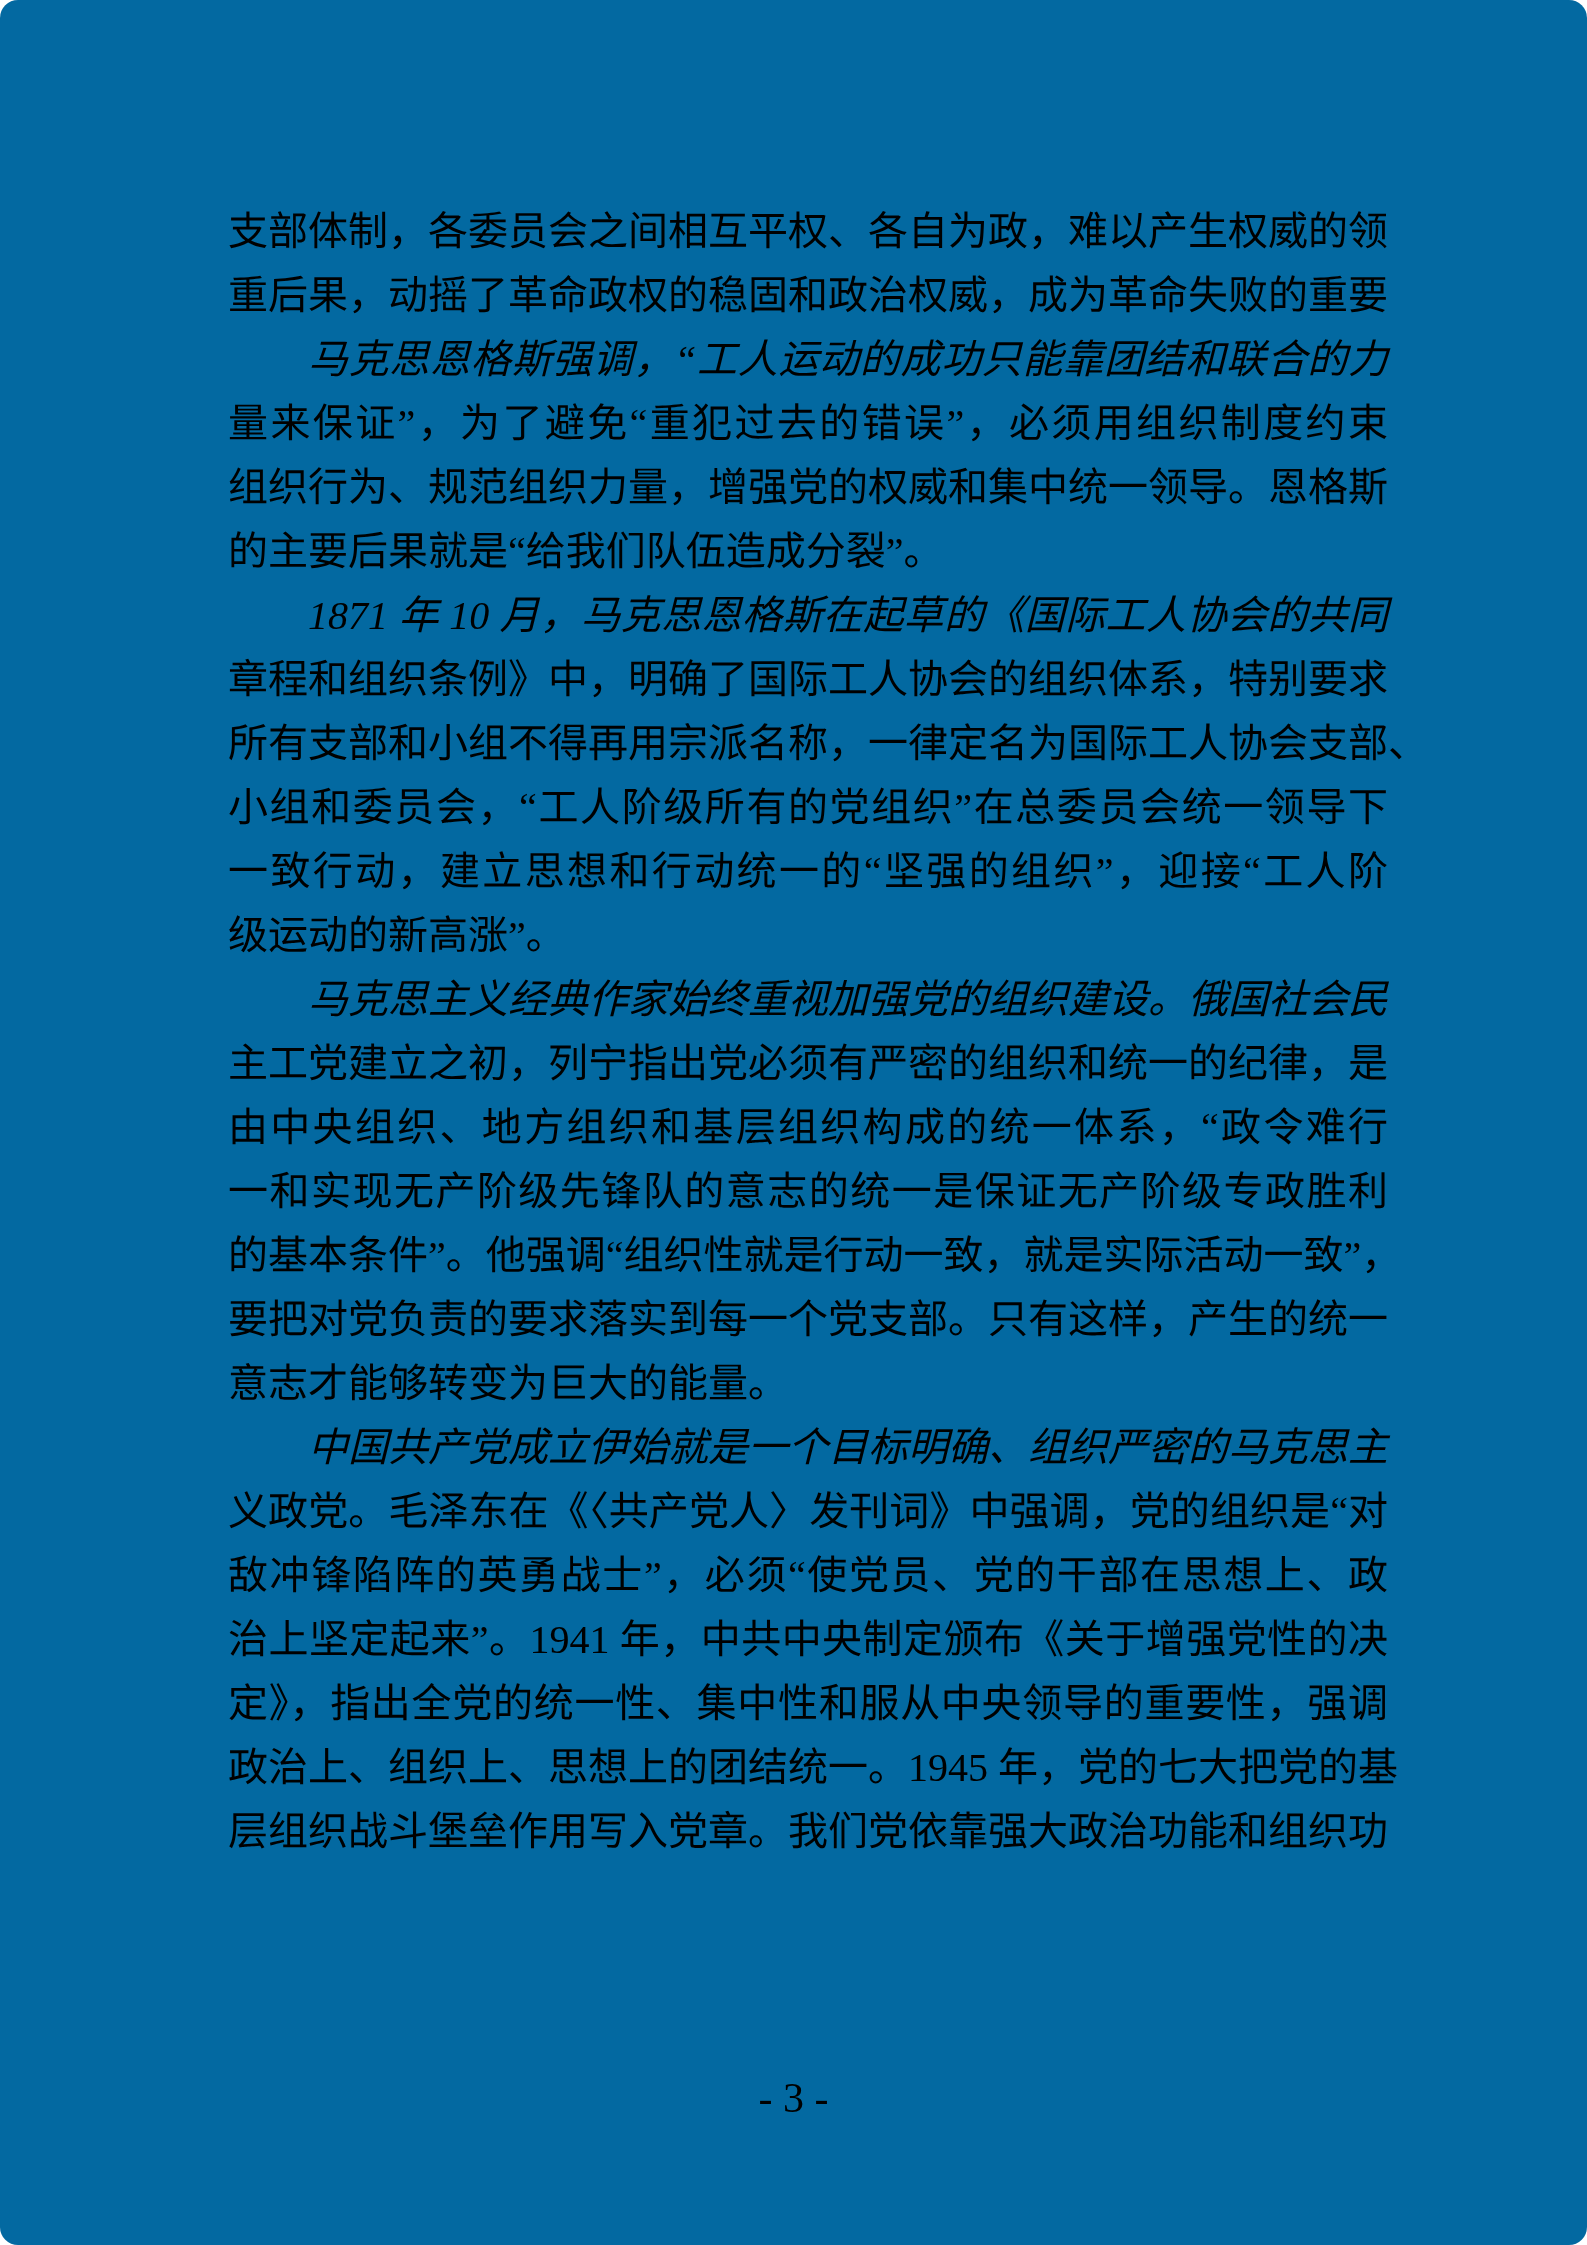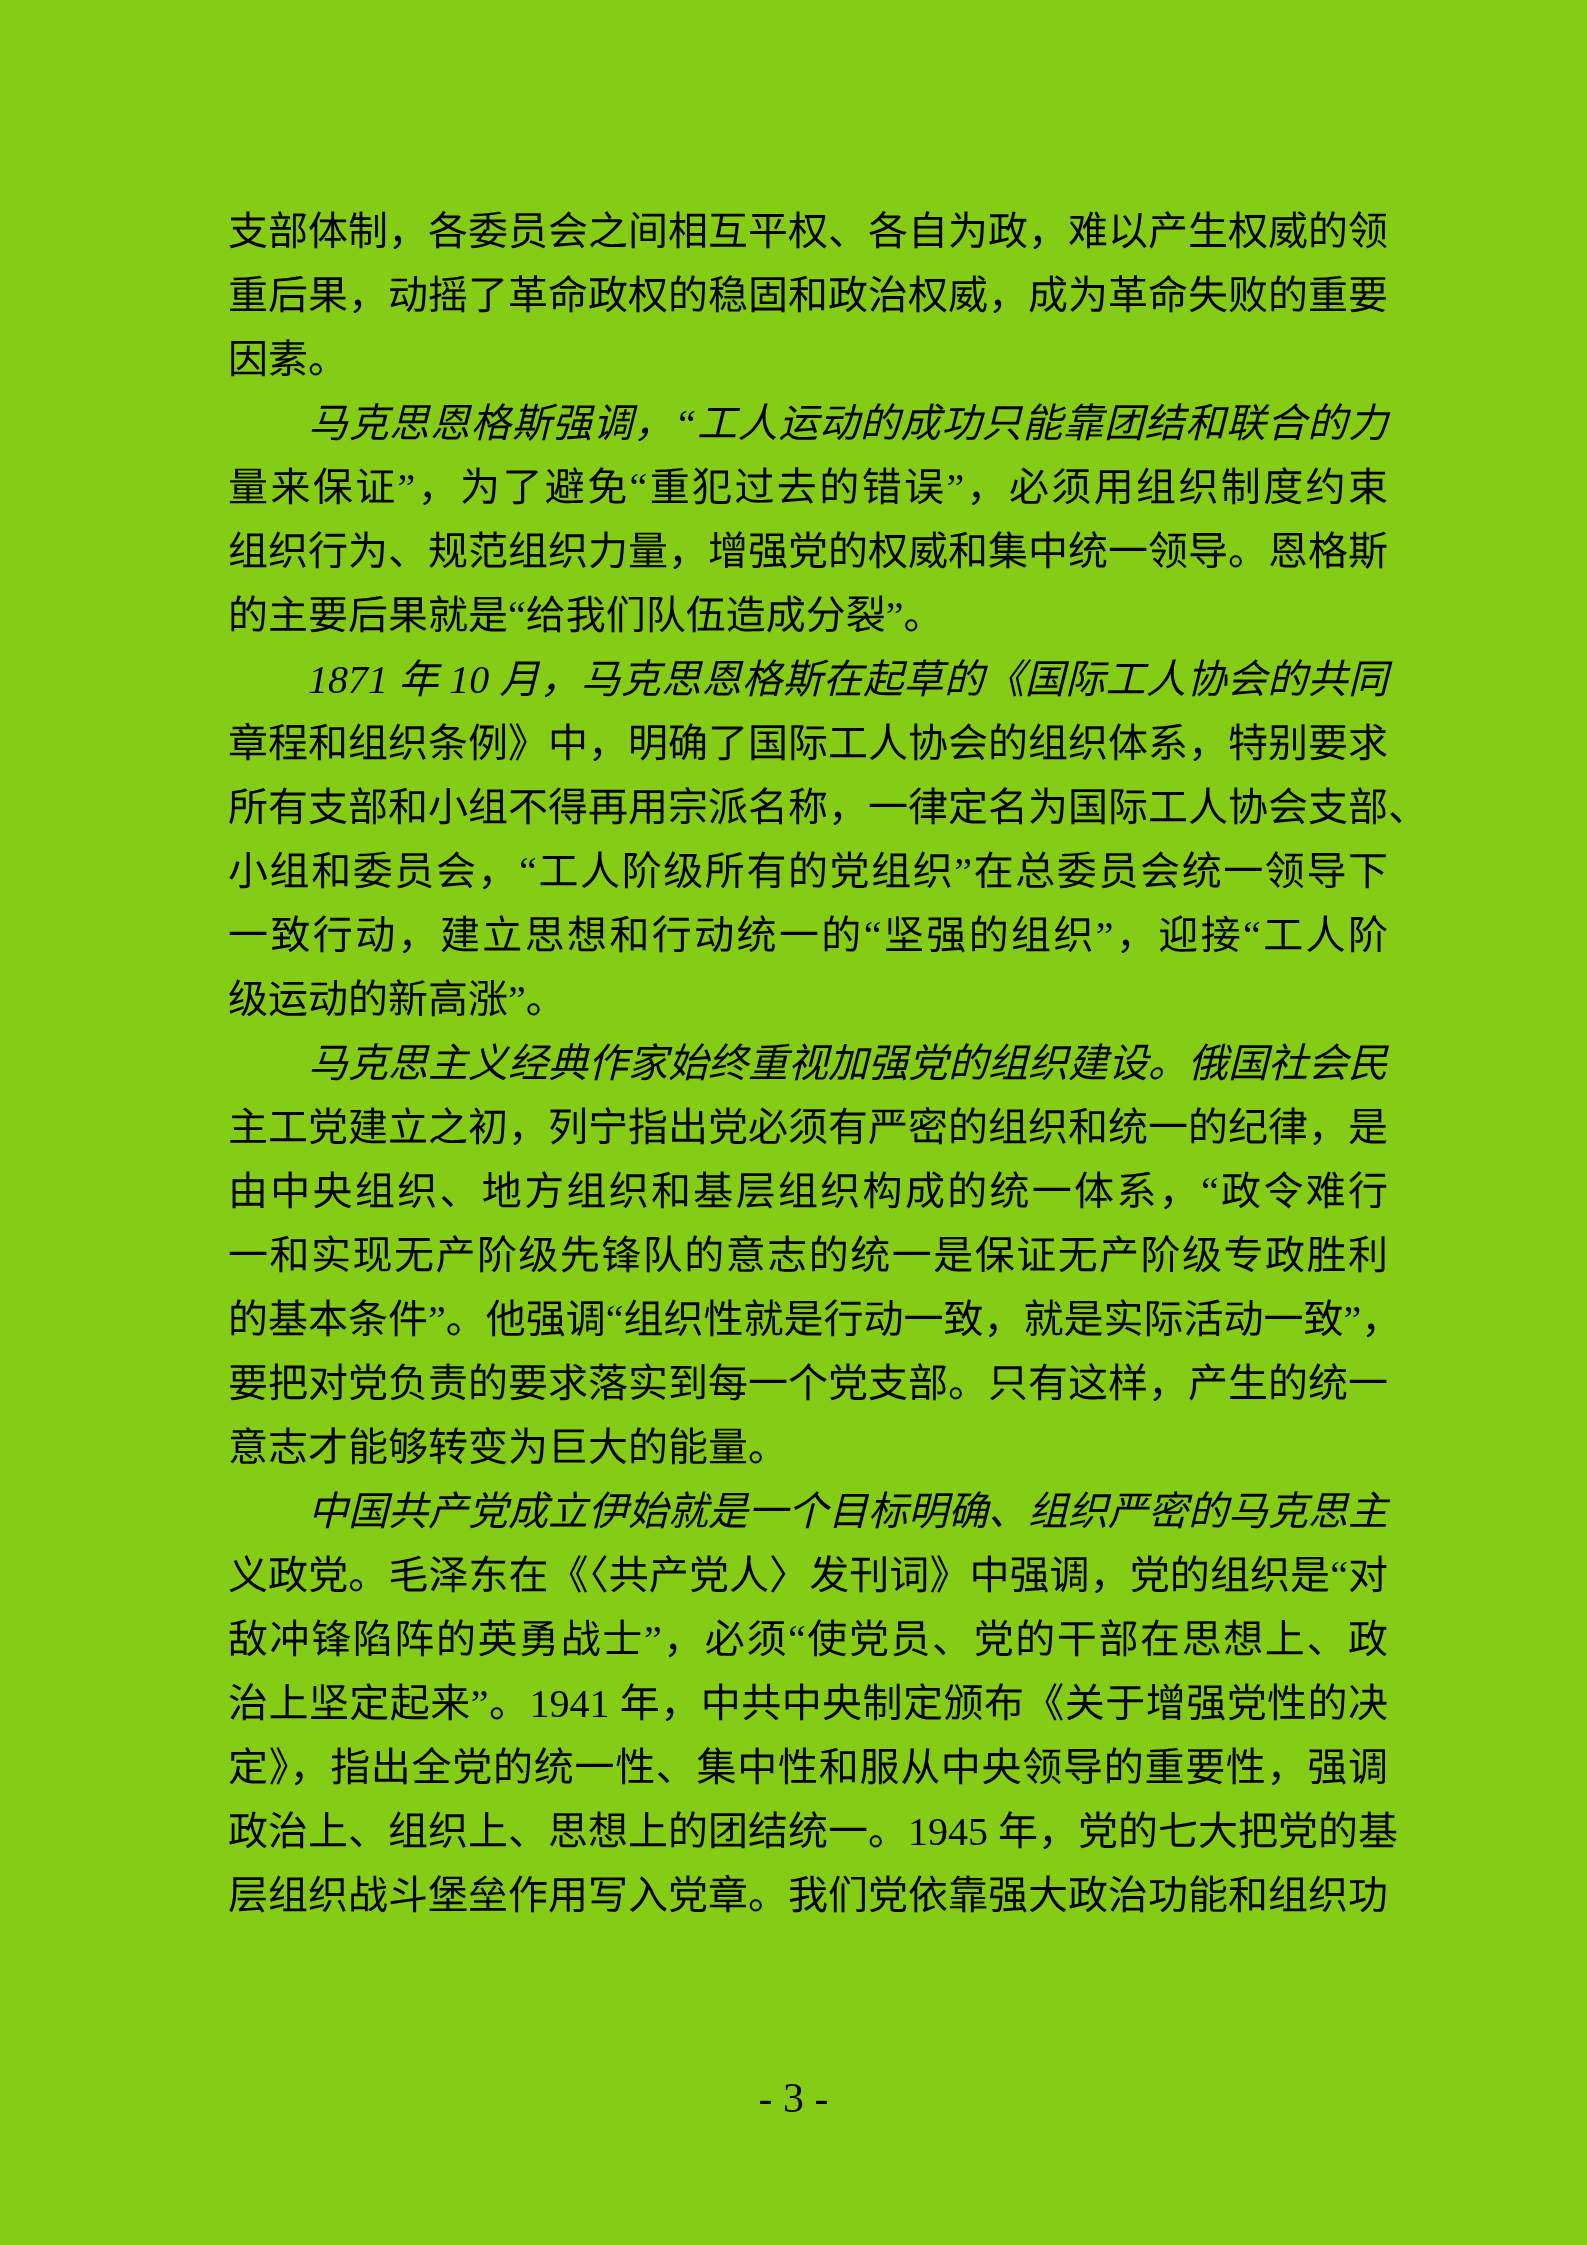--- a/index.html
+++ b/index.html
@@ -10,22 +10,23 @@
   body {
     width: 1587px;
     height: 2245px;
     font-family: "Liberation Serif", "DejaVu Serif", serif;
     color: #000000;
   }
   .page {
     position: relative;
     width: 1587px;
     height: 2245px;
-    background: #84cc16;
+    background: #0369a1;
     overflow: hidden;
+    border-radius: 18px;
   }
   .text-block {
     position: absolute;
     left: 228px;
     top: 200px;
     width: 1160px;
   }
   .line {
     height: 64px;
     line-height: 64px;
@@ -55,21 +56,20 @@
     color: #000000;
   }
 </style>
 </head>
 <body>
 
 <div class="page">
   <div class="text-block" id="text-block">
       <div class="line full">支部体制，各委员会之间相互平权、各自为政，难以产生权威的领</div>
       <div class="line full">重后果，动摇了革命政权的稳固和政治权威，成为革命失败的重要</div>
-      <div class="line">因素。</div>
       <div class="line full indent">马克思恩格斯强调，“工人运动的成功只能靠团结和联合的力</div>
       <div class="line full">量来保证”，为了避免“重犯过去的错误”，必须用组织制度约束</div>
       <div class="line full">组织行为、规范组织力量，增强党的权威和集中统一领导。恩格斯</div>
       <div class="line">的主要后果就是“给我们队伍造成分裂”。</div>
       <div class="line full indent">1871 年 10 月，马克思恩格斯在起草的《国际工人协会的共同</div>
       <div class="line full">章程和组织条例》中，明确了国际工人协会的组织体系，特别要求</div>
       <div class="line full">所有支部和小组不得再用宗派名称，一律定名为国际工人协会支部、</div>
       <div class="line full">小组和委员会，“工人阶级所有的党组织”在总委员会统一领导下</div>
       <div class="line full">一致行动，建立思想和行动统一的“坚强的组织”，迎接“工人阶</div>
       <div class="line">级运动的新高涨”。</div>

